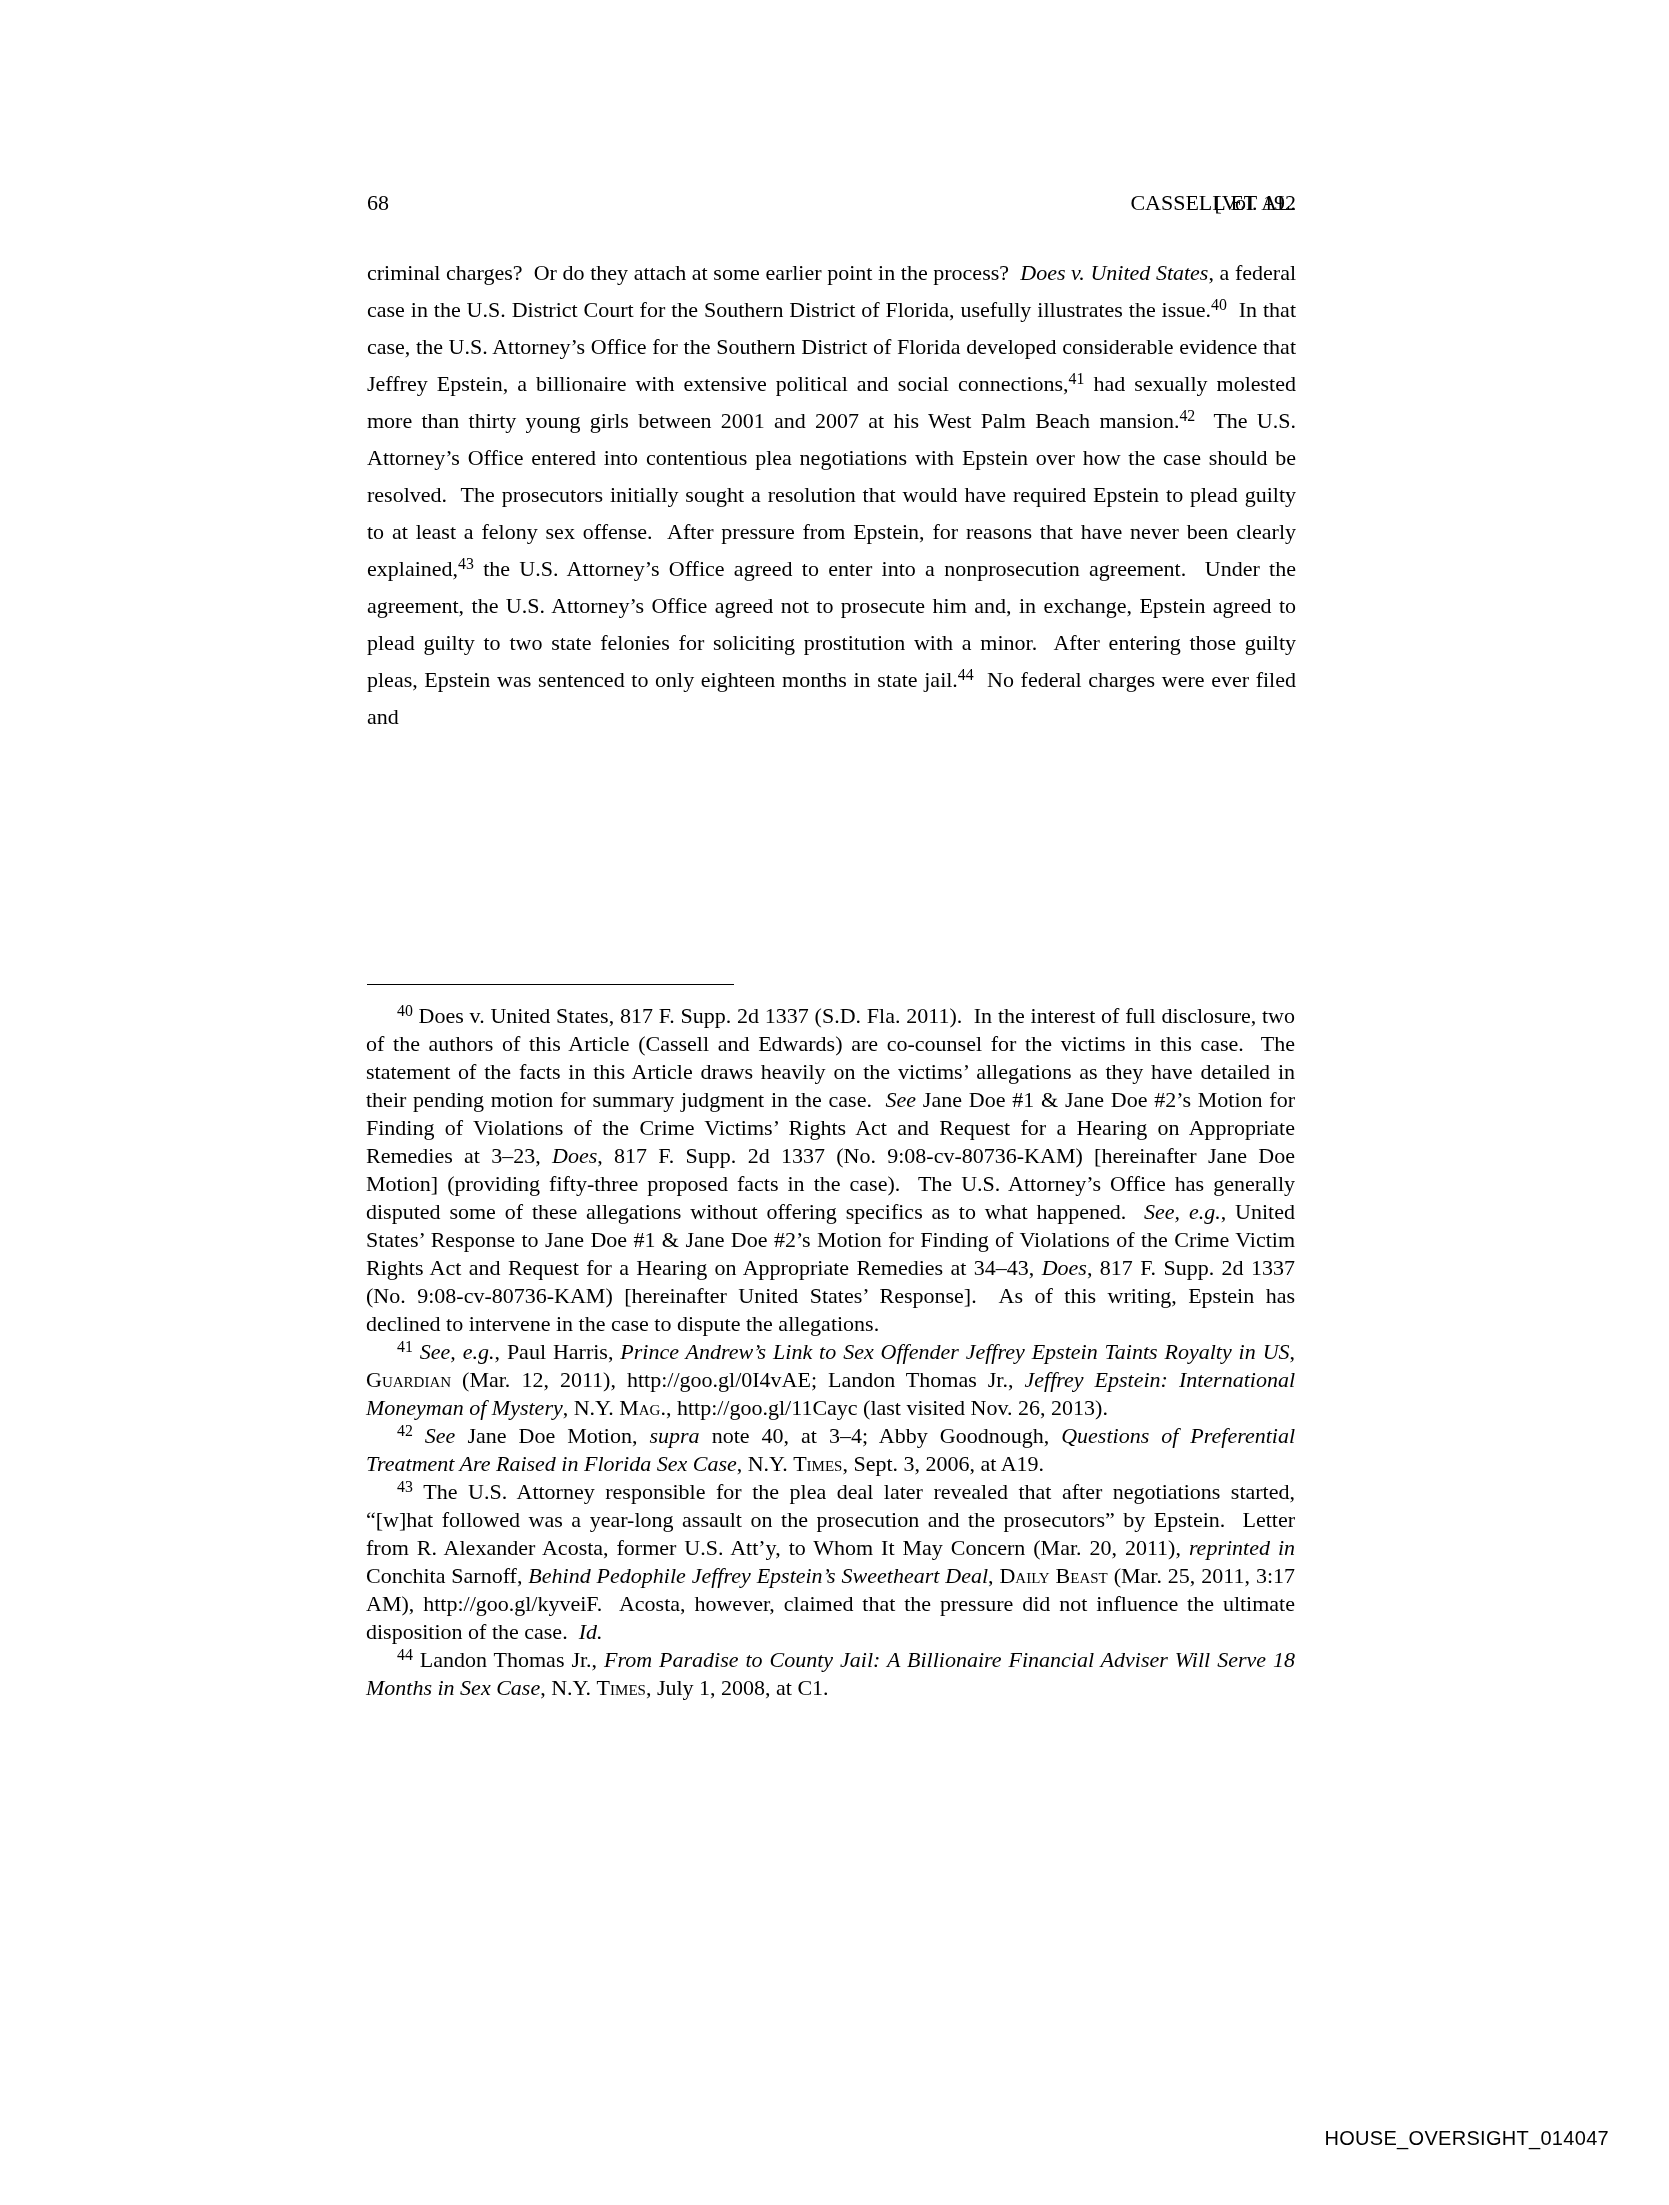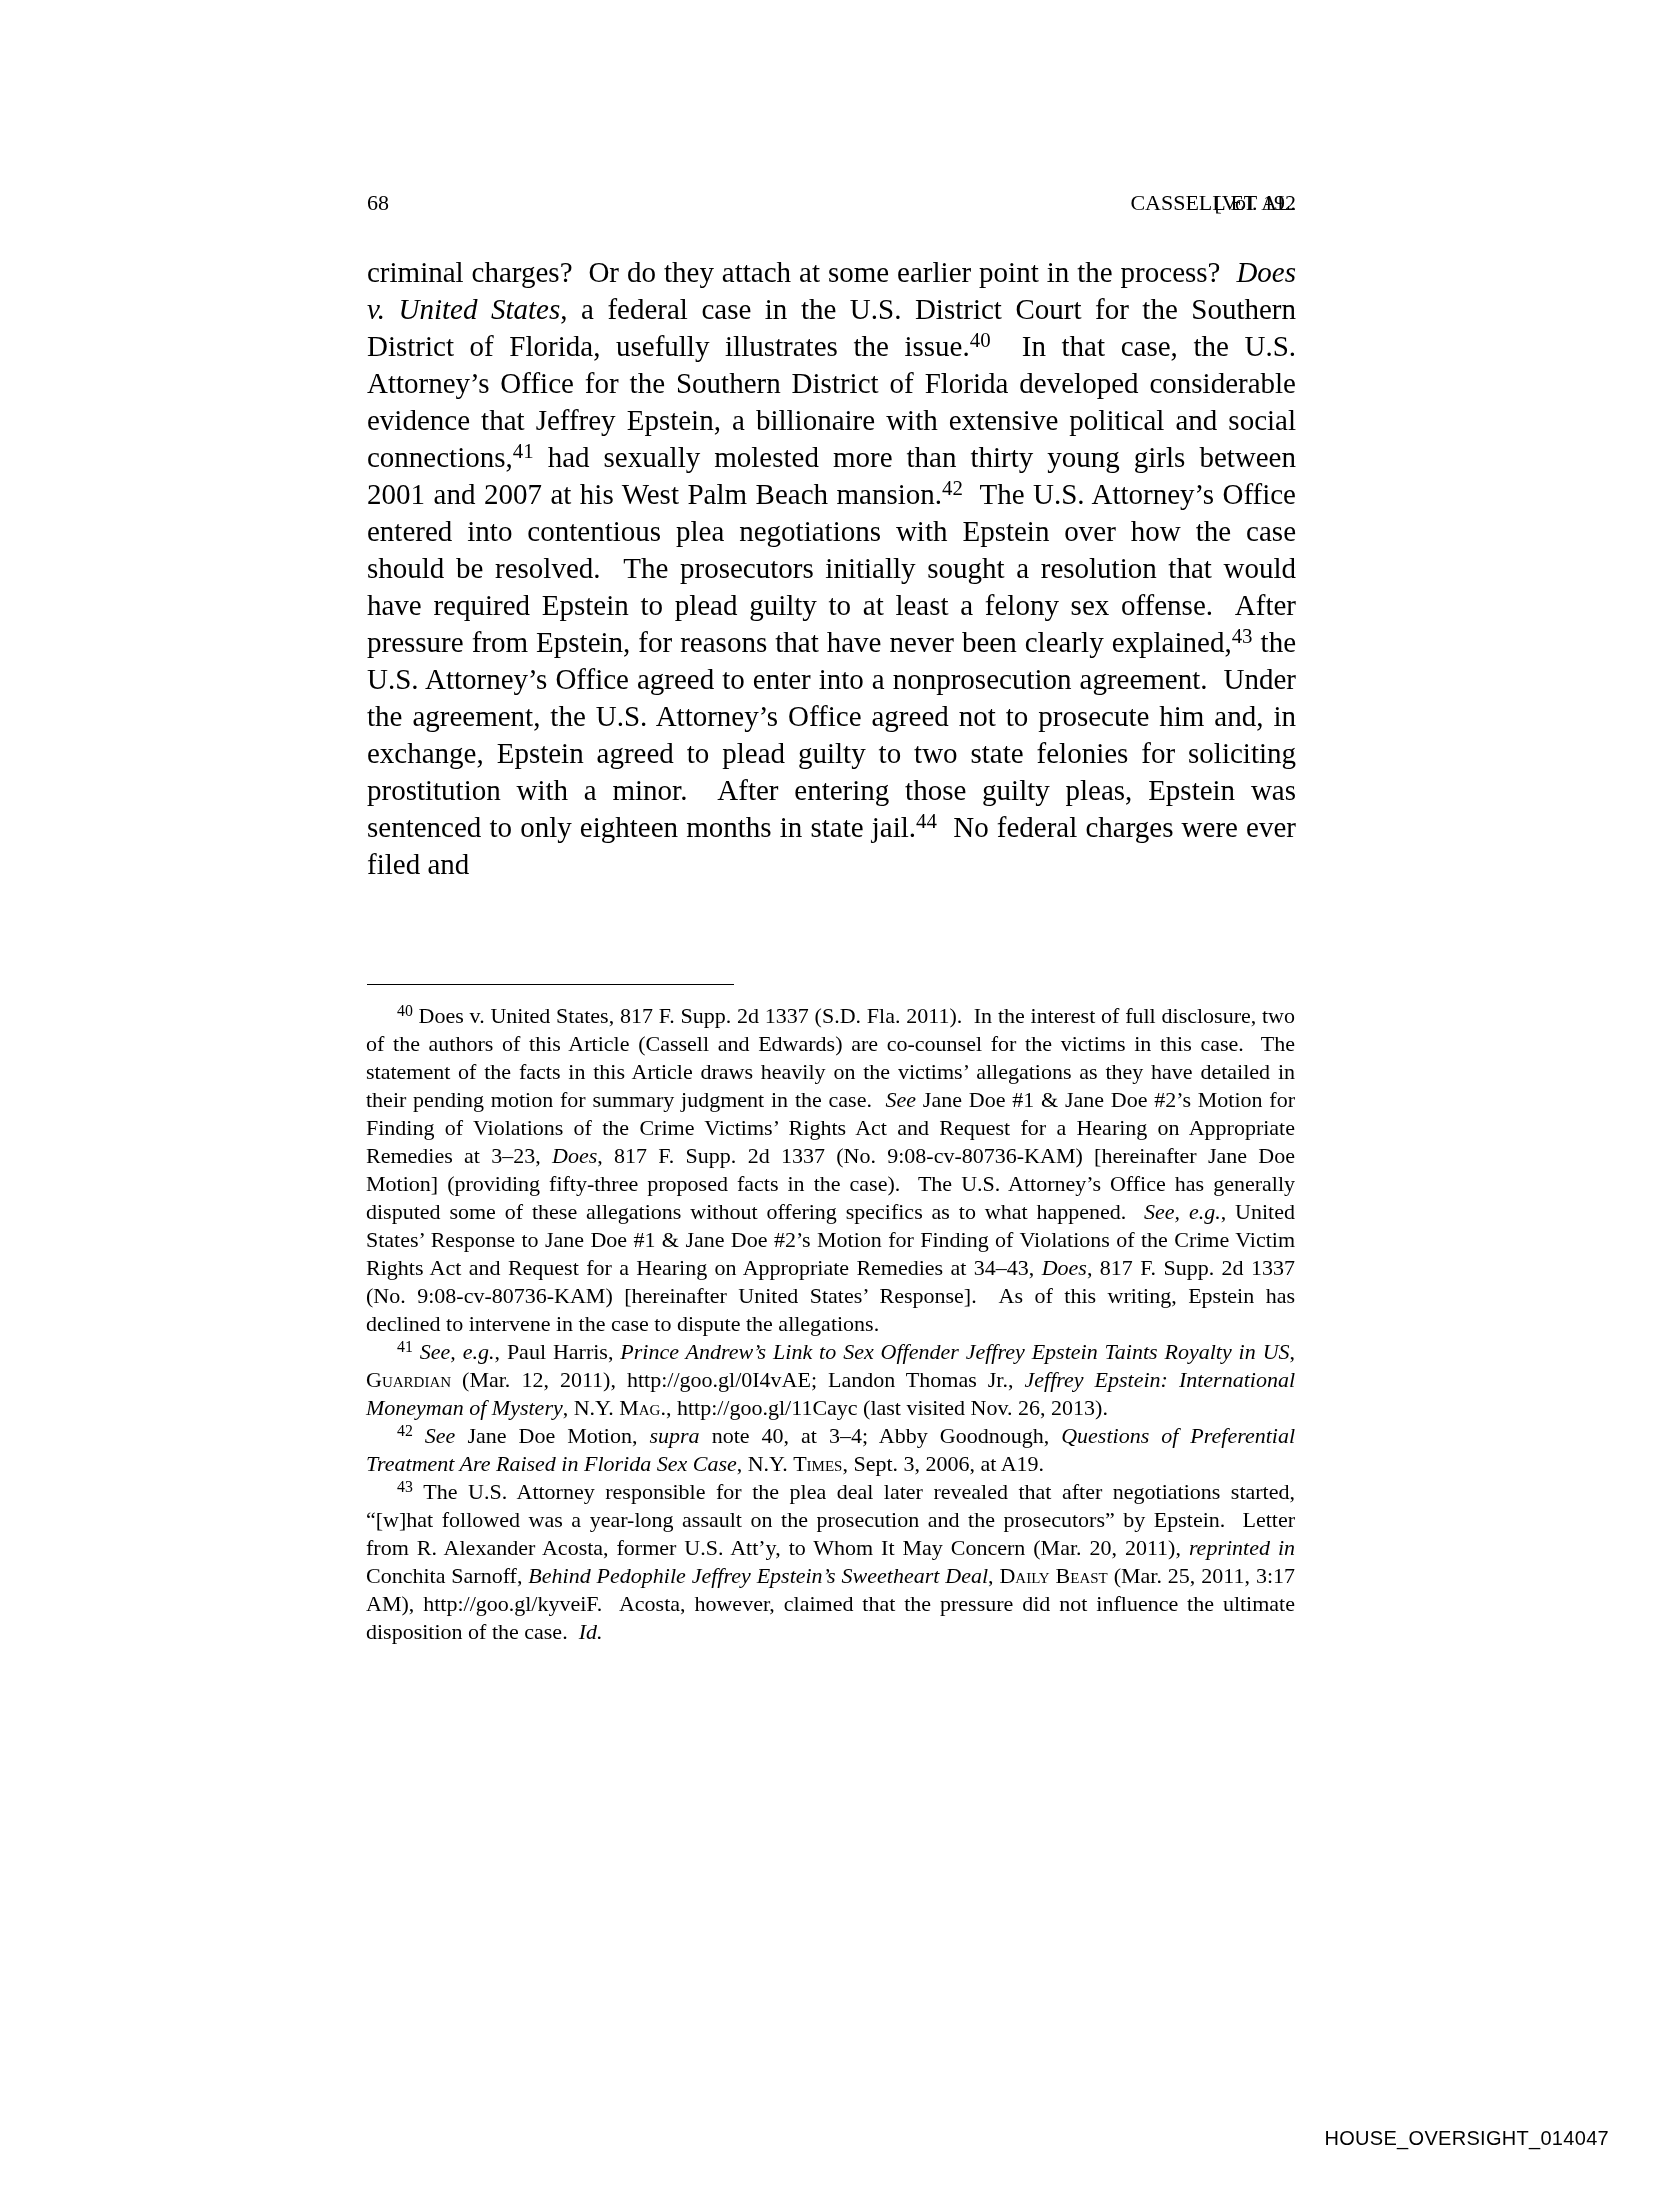--- a/index.html
+++ b/index.html
@@ -43,21 +43,21 @@
   .header .vol {
     position: absolute;
     right: 0;
     top: 0;
   }
   .body-text {
     position: absolute;
     top: 254px;
     left: 367px;
     width: 929px;
-    font-size: 29px;
+    font-size: 22px;
     line-height: 37px;
     text-align: justify;
     text-justify: inter-word;
     hyphens: none;
   }
   .footnote-rule {
     position: absolute;
     top: 984px;
     left: 367px;
     width: 367px;
@@ -113,18 +113,19 @@
 
   <div class="body-text">criminal charges?&nbsp; Or do they attach at some earlier point in the process?&nbsp; <span class="it">Does v. United States</span>, a federal case in the U.S. District Court for the Southern District of Florida, usefully illustrates the issue.<sup>40</sup>&nbsp; In that case, the U.S. Attorney’s Office for the Southern District of Florida developed considerable evidence that Jeffrey Epstein, a billionaire with extensive political and social connections,<sup>41</sup> had sexually molested more than thirty young girls between 2001 and 2007 at his West Palm Beach mansion.<sup>42</sup>&nbsp; The U.S. Attorney’s Office entered into contentious plea negotiations with Epstein over how the case should be resolved.&nbsp; The prosecutors initially sought a resolution that would have required Epstein to plead guilty to at least a felony sex offense.&nbsp; After pressure from Epstein, for reasons that have never been clearly explained,<sup>43</sup> the U.S. Attorney’s Office agreed to enter into a nonprosecution agreement.&nbsp; Under the agreement, the U.S. Attorney’s Office agreed not to prosecute him and, in exchange, Epstein agreed to plead guilty to two state felonies for soliciting prostitution with a minor.&nbsp; After entering those guilty pleas, Epstein was sentenced to only eighteen months in state jail.<sup>44</sup>&nbsp; No federal charges were ever filed and</div>
 
   <div class="footnote-rule"></div>
 
   <div class="footnotes">
     <p><sup>40</sup>&nbsp;Does v. United States, 817 F. Supp. 2d 1337 (S.D. Fla. 2011).&nbsp; In the interest of full disclosure, two of the authors of this Article (Cassell and Edwards) are co-counsel for the victims in this case.&nbsp; The statement of the facts in this Article draws heavily on the victims’ allegations as they have detailed in their pending motion for summary judgment in the case.&nbsp; <span class="it">See</span> Jane Doe #1 &amp; Jane Doe #2’s Motion for Finding of Violations of the Crime Victims’ Rights Act and Request for a Hearing on Appropriate Remedies at 3–23, <span class="it">Does</span>, 817 F. Supp. 2d 1337 (No. 9:08-cv-80736-KAM) [hereinafter Jane Doe Motion] (providing fifty-three proposed facts in the case).&nbsp; The U.S. Attorney’s Office has generally disputed some of these allegations without offering specifics as to what happened.&nbsp; <span class="it">See, e.g.</span>, United States’ Response to Jane Doe #1 &amp; Jane Doe #2’s Motion for Finding of Violations of the Crime Victim Rights Act and Request for a Hearing on Appropriate Remedies at 34–43, <span class="it">Does</span>, 817 F. Supp. 2d 1337 (No. 9:08-cv-80736-KAM) [hereinafter United States’ Response].&nbsp; As of this writing, Epstein has declined to intervene in the case to dispute the allegations.</p>
     <p><sup>41</sup>&nbsp;<span class="it">See, e.g.</span>, Paul Harris, <span class="it">Prince Andrew’s Link to Sex Offender Jeffrey Epstein Taints Royalty in US</span>, <span class="sc">Guardian</span> (Mar. 12, 2011), http://goo.gl/0I4vAE; Landon Thomas Jr., <span class="it">Jeffrey Epstein: International Moneyman of Mystery</span>, N.Y. <span class="sc">Mag.</span>, http://goo.gl/11Cayc (last visited Nov. 26, 2013).</p>
     <p><sup>42</sup>&nbsp;<span class="it">See</span> Jane Doe Motion, <span class="it">supra</span> note 40, at 3–4; Abby Goodnough, <span class="it">Questions of Preferential Treatment Are Raised in Florida Sex Case</span>, N.Y. <span class="sc">Times</span>, Sept. 3, 2006, at A19.</p>
     <p><sup>43</sup>&nbsp;The U.S. Attorney responsible for the plea deal later revealed that after negotiations started, “[w]hat followed was a year-long assault on the prosecution and the prosecutors” by Epstein.&nbsp; Letter from R. Alexander Acosta, former U.S. Att’y, to Whom It May Concern (Mar. 20, 2011), <span class="it">reprinted in</span> Conchita Sarnoff, <span class="it">Behind Pedophile Jeffrey Epstein’s Sweetheart Deal</span>, <span class="sc">Daily Beast</span> (Mar. 25, 2011, 3:17 AM), http://goo.gl/kyveiF.&nbsp; Acosta, however, claimed that the pressure did not influence the ultimate disposition of the case.&nbsp; <span class="it">Id.</span></p>
+    <p><sup>44</sup>&nbsp;Landon Thomas Jr., <span class="it">From Paradise to County Jail: A Billionaire Financial Adviser Will Serve 18 Months in Sex Case</span>, N.Y. <span class="sc">Times</span>, July 1, 2008, at C1.</p>
   </div>
 
   <div class="footer">HOUSE_OVERSIGHT_014047</div>
 
 </div>
 
 
 </body></html>

